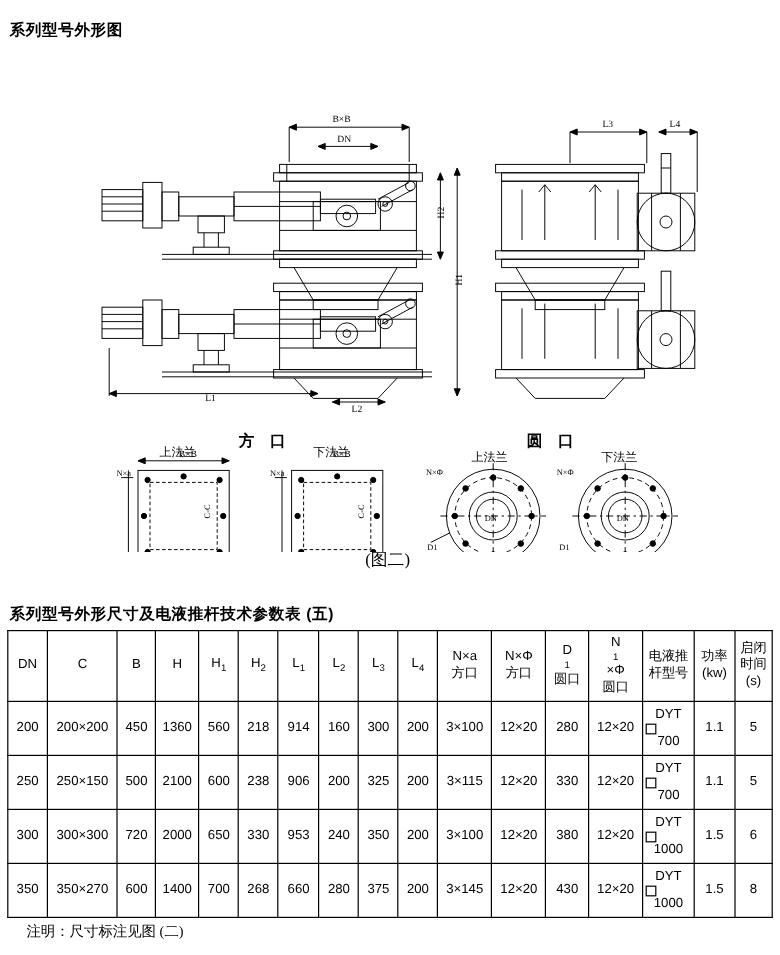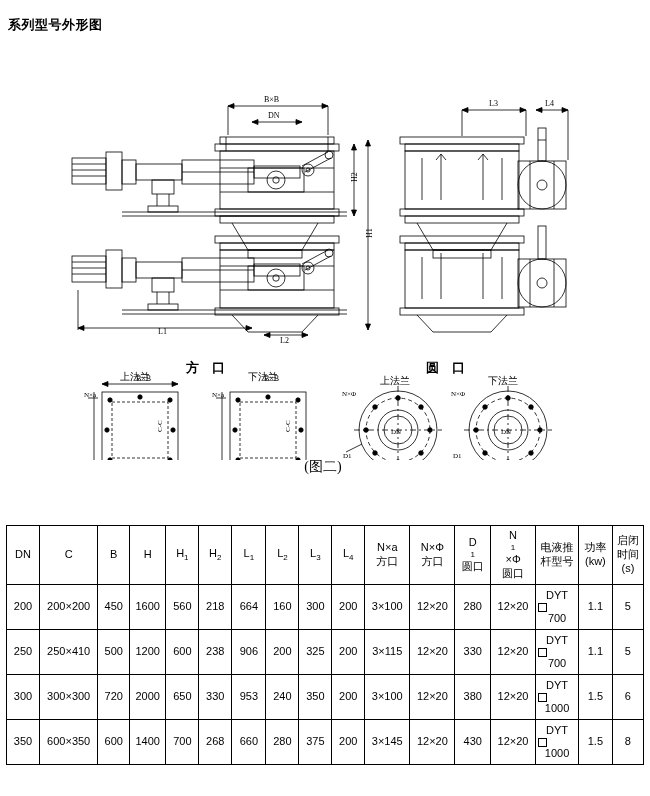--- a/index.html
+++ b/index.html
@@ -50,21 +50,21 @@
   }
   .note {
     position: absolute;
     left: 22px;
     top: 768px;
     font-size: 12px;
   }
   
   .draw {
     position: absolute;
-    left: 2px;
+    left: 15px;
     top: 40px;
     width: 572px;
     height: 420px;
   }
   svg { display: block; }
 
   
   table.spec {
     position: absolute;
     left: 6px;
@@ -373,20 +373,21 @@
       </g>
       <g font-family="Liberation Sans, sans-serif" font-size="13" font-weight="bold" fill="#000">
         <text x="184" y="332">方　口</text>
         <text x="424" y="332">圆　口</text>
       </g>
     </svg>
   </div>
 
   <div class="fig-caption">(图二)</div>
 
+  <div class="title-2">系列型号外形尺寸及电液推杆技术参数表 (五)</div>
 
   <table class="spec">
     <thead>
       <tr>
         <th style="width:36px">DN</th>
         <th style="width:62px">C</th>
         <th style="width:34px">B</th>
         <th style="width:38px">H</th>
         <th style="width:36px">H<span class="sub">1</span></th>
         <th style="width:36px">H<span class="sub">2</span></th>
@@ -423,46 +424,46 @@
             <span>时间</span>
             <span>(s)</span>
           </th>
       </tr>
     </thead>
     <tbody>
       <tr>
         <td>200</td>
         <td>200×200</td>
         <td>450</td>
-        <td>1600</td>
+        <td>1360</td>
         <td>560</td>
         <td>218</td>
-        <td>664</td>
+        <td>914</td>
         <td>160</td>
         <td>300</td>
         <td>200</td>
         <td>3×100</td>
         <td>12×20</td>
         <td>280</td>
         <td>12×20</td>
         <td class="two-line">
             <span>
               <span>DYT</span>
               <span class="sq"></span>
             </span>
             <span>700</span>
           </td>
         <td>1.1</td>
         <td>5</td>
       </tr>
       <tr>
         <td>250</td>
-        <td>250×410</td>
+        <td>250×150</td>
         <td>500</td>
-        <td>1200</td>
+        <td>2100</td>
         <td>600</td>
         <td>238</td>
         <td>906</td>
         <td>200</td>
         <td>325</td>
         <td>200</td>
         <td>3×115</td>
         <td>12×20</td>
         <td>330</td>
         <td>12×20</td>
@@ -496,21 +497,21 @@
               <span>DYT</span>
               <span class="sq"></span>
             </span>
             <span>1000</span>
           </td>
         <td>1.5</td>
         <td>6</td>
       </tr>
       <tr>
         <td>350</td>
-        <td>600×350</td>
+        <td>350×270</td>
         <td>600</td>
         <td>1400</td>
         <td>700</td>
         <td>268</td>
         <td>660</td>
         <td>280</td>
         <td>375</td>
         <td>200</td>
         <td>3×145</td>
         <td>12×20</td>
@@ -522,14 +523,15 @@
               <span class="sq"></span>
             </span>
             <span>1000</span>
           </td>
         <td>1.5</td>
         <td>8</td>
       </tr>
     </tbody>
   </table>
 
+  <div class="note">注明：尺寸标注见图 (二)</div>
 
 </div>
 
 </body></html>

